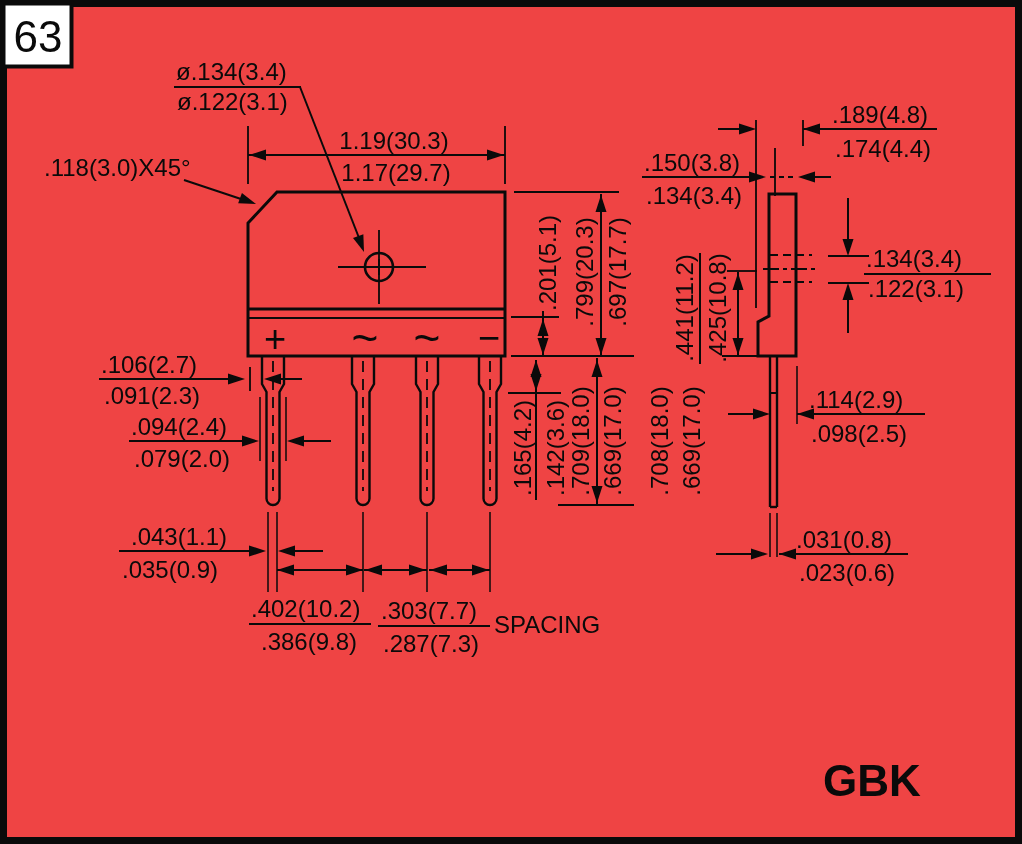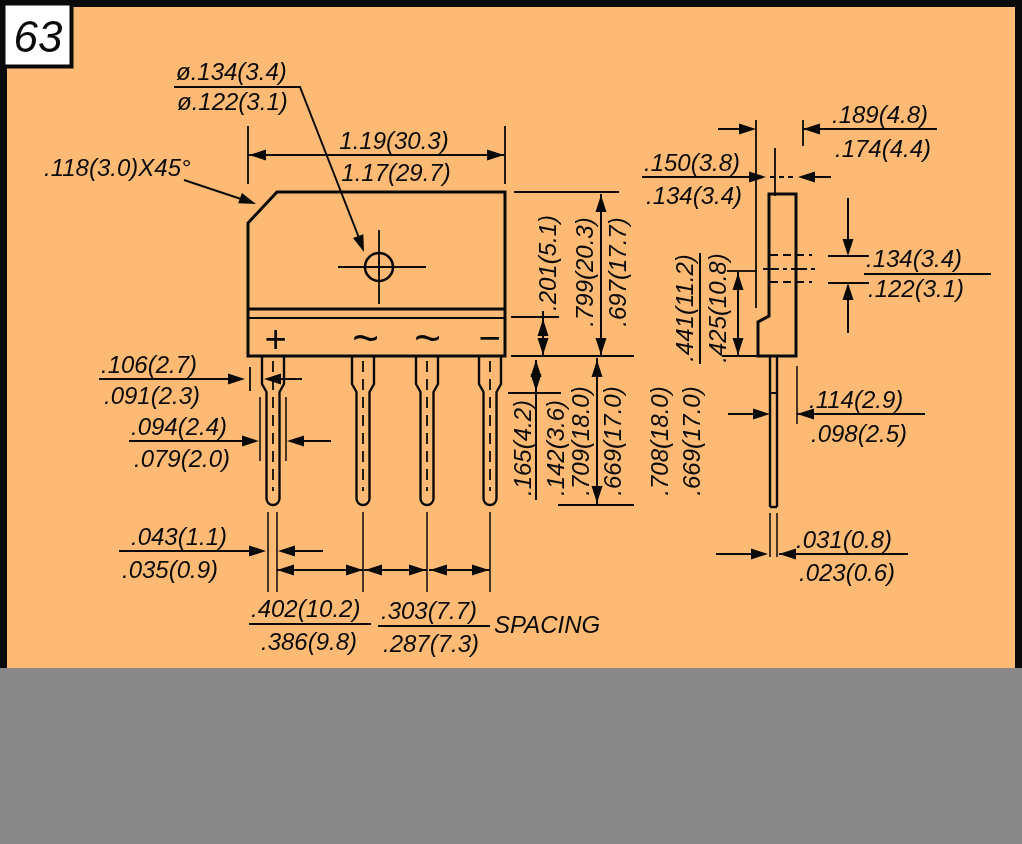--- a/index.html
+++ b/index.html
@@ -1,16 +1,16 @@
 <!DOCTYPE html>
 <html><head>
 <meta charset="utf-8">
 <style>
   html,body{margin:0;padding:0;background:#888;}
-  #page{position:relative;width:1022px;height:668px;background:#fdba74;margin:0 auto;overflow:hidden;font-style:italic;}
+  #page{position:relative;width:1022px;height:844px;background:#ef4444;margin:0 auto;overflow:hidden;}
   svg{display:block;}
   svg text{font-family:"Liberation Sans","DejaVu Sans",sans-serif;fill:#0a0a0a;}
   .dim{font-size:24px;}
   .dim-m{font-size:24px;text-anchor:middle;}
   .dim-r{font-size:24px;text-anchor:middle;}
   .sym{font-size:38px;text-anchor:middle;}
   .sym-t{font-size:46px;text-anchor:middle;}
   .pageno{font-size:44px;text-anchor:middle;}
   .part{font-size:44px;font-weight:bold;}
   .ln{stroke:#0a0a0a;stroke-width:2;fill:none;}

